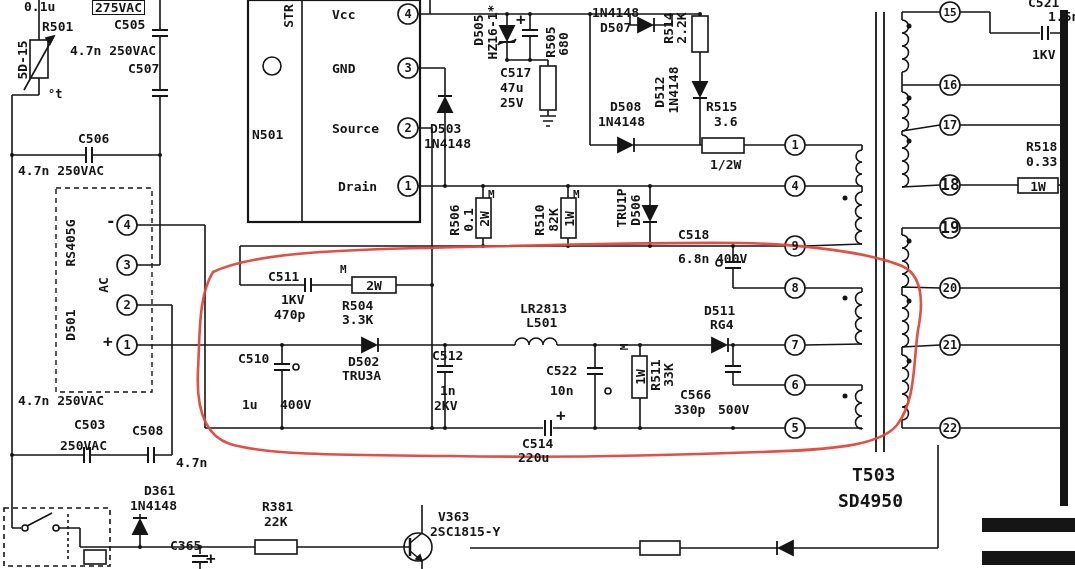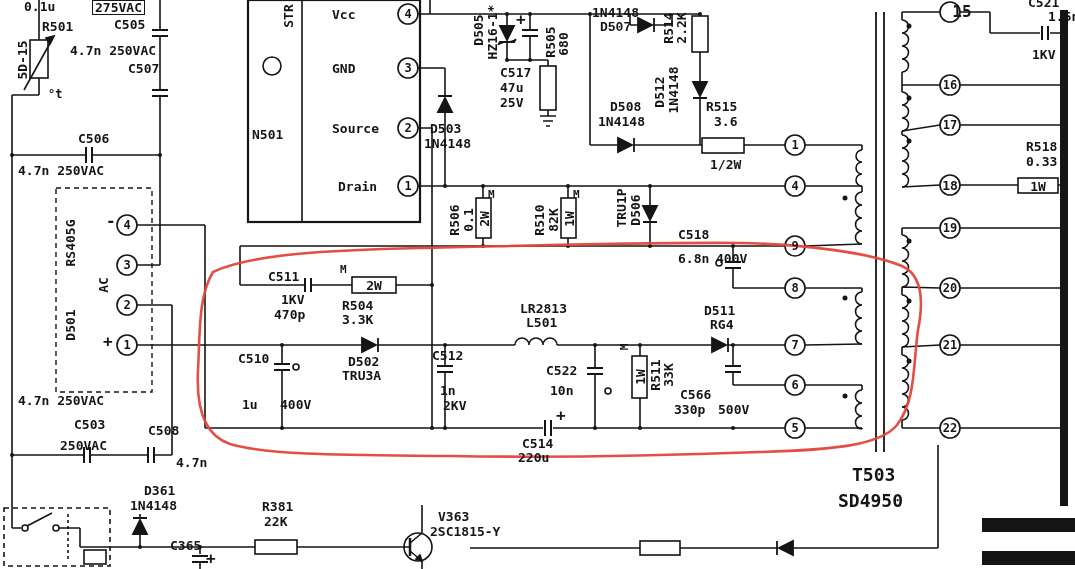--- a/index.html
+++ b/index.html
@@ -230,21 +230,21 @@
       <div class="lbl r" style="left: 103px; top: 285px;">AC</div>
       <div class="lbl" style="left: 106px; top: 213px; font-size: 16px;">-</div>
       <div class="lbl" style="left: 103px; top: 334px; font-size: 16px;">+</div>
       <div class="lbl c" style="left: 127px; top: 225px; font-size: 12px;">4</div>
       <div class="lbl c" style="left: 127px; top: 265px; font-size: 12px;">3</div>
       <div class="lbl c" style="left: 127px; top: 305px; font-size: 12px;">2</div>
       <div class="lbl c" style="left: 127px; top: 345px; font-size: 12px;">1</div>
       <div class="lbl" style="left: 18px; top: 394px;">4.7n 250VAC</div>
       <div class="lbl" style="left: 74px; top: 418px;">C503</div>
       <div class="lbl" style="left: 60px; top: 439px;">250VAC</div>
-      <div class="lbl" style="left: 148px; top: 424px; text-align: center;">C508</div>
+      <div class="lbl" style="left: 132px; top: 424px; text-align: center;">C508</div>
       <div class="lbl" style="left: 176px; top: 456px;">4.7n</div>
       <div class="lbl" style="left: 144px; top: 484px;">D361</div>
       <div class="lbl" style="left: 130px; top: 499px;">1N4148</div>
       <div class="lbl" style="left: 170px; top: 539px;">C365</div>
       <div class="lbl" style="left: 206px; top: 551px; font-size: 16px;">+</div>
       <div class="lbl r" style="left: 288px; top: 16px;">STR</div>
       <div class="lbl" style="left: 252px; top: 128px;">N501</div>
       <div class="lbl" style="left: 332px; top: 8px;">Vcc</div>
       <div class="lbl" style="left: 332px; top: 62px;">GND</div>
       <div class="lbl" style="left: 332px; top: 122px;">Source</div>
@@ -255,21 +255,21 @@
       <div class="lbl c" style="left: 408px; top: 186px; font-size: 12px;">1</div>
       <div class="lbl r" style="left: 478px; top: 30px;">D505</div>
       <div class="lbl r" style="left: 492px; top: 32px;">HZ16-1*</div>
       <div class="lbl" style="left: 516px; top: 12px; font-size: 16px;">+</div>
       <div class="lbl" style="left: 500px; top: 66px;">C517</div>
       <div class="lbl" style="left: 500px; top: 81px;">47u</div>
       <div class="lbl" style="left: 500px; top: 96px;">25V</div>
       <div class="lbl r" style="left: 550px; top: 42px;">R505</div>
       <div class="lbl r" style="left: 563px; top: 44px;">680</div>
       <div class="lbl" style="left: 592px; top: 6px;">1N4148</div>
-      <div class="lbl" style="left: 600px; top: 21px; font-family: Liberation Mono, monospace;">D507</div>
+      <div class="lbl" style="left: 600px; top: 21px;">D507</div>
       <div class="lbl r" style="left: 668px; top: 28px;">R514</div>
       <div class="lbl r" style="left: 681px; top: 28px;">2.2K</div>
       <div class="lbl r" style="left: 659px; top: 92px;">D512</div>
       <div class="lbl r" style="left: 673px; top: 90px;">1N4148</div>
       <div class="lbl" style="left: 610px; top: 100px;">D508</div>
       <div class="lbl" style="left: 598px; top: 115px;">1N4148</div>
       <div class="lbl" style="left: 706px; top: 100px;">R515</div>
       <div class="lbl" style="left: 714px; top: 115px;">3.6</div>
       <div class="lbl" style="left: 710px; top: 158px;">1/2W</div>
       <div class="lbl" style="left: 430px; top: 122px;">D503</div>
@@ -294,21 +294,21 @@
       <div class="lbl c" style="left: 374px; top: 285px;">2W</div>
       <div class="lbl" style="left: 342px; top: 299px;">R504</div>
       <div class="lbl" style="left: 342px; top: 313px;">3.3K</div>
       <div class="lbl" style="left: 348px; top: 355px;">D502</div>
       <div class="lbl" style="left: 342px; top: 369px;">TRU3A</div>
       <div class="lbl" style="left: 238px; top: 352px;">C510</div>
       <div class="lbl" style="left: 242px; top: 398px;">1u</div>
       <div class="lbl" style="left: 280px; top: 398px;">400V</div>
       <div class="lbl" style="left: 432px; top: 349px;">C512</div>
       <div class="lbl" style="left: 440px; top: 384px;">1n</div>
-      <div class="lbl" style="left: 443px; top: 399px;">2KV</div>
+      <div class="lbl" style="left: 434px; top: 399px;">2KV</div>
       <div class="lbl" style="left: 520px; top: 302px;">LR2813</div>
       <div class="lbl" style="left: 526px; top: 316px;">L501</div>
       <div class="lbl" style="left: 546px; top: 364px;">C522</div>
       <div class="lbl" style="left: 550px; top: 384px;">10n</div>
       <div class="lbl r" style="left: 624px; top: 347px; font-size: 11px;">M</div>
       <div class="lbl r" style="left: 640px; top: 377px;">1W</div>
       <div class="lbl r" style="left: 655px; top: 375px;">R511</div>
       <div class="lbl r" style="left: 668px; top: 375px;">33K</div>
       <div class="lbl" style="left: 704px; top: 304px;">D511</div>
       <div class="lbl" style="left: 710px; top: 318px;">RG4</div>
@@ -318,25 +318,25 @@
       <div class="lbl" style="left: 556px; top: 408px; font-size: 16px;">+</div>
       <div class="lbl" style="left: 522px; top: 437px;">C514</div>
       <div class="lbl" style="left: 518px; top: 451px;">220u</div>
       <div class="lbl c" style="left: 795px; top: 145px; font-size: 12px;">1</div>
       <div class="lbl c" style="left: 795px; top: 186px; font-size: 12px;">4</div>
       <div class="lbl c" style="left: 795px; top: 246px; font-size: 12px;">9</div>
       <div class="lbl c" style="left: 795px; top: 288px; font-size: 12px;">8</div>
       <div class="lbl c" style="left: 795px; top: 345px; font-size: 12px;">7</div>
       <div class="lbl c" style="left: 795px; top: 385px; font-size: 12px;">6</div>
       <div class="lbl c" style="left: 795px; top: 428px; font-size: 12px;">5</div>
-      <div class="lbl c" style="left: 950px; top: 12px; font-size: 16px; margin-left: 12px;">15</div>
+      <div class="lbl c" style="left: 950px; top: 12px; font-size: 11px;">15</div>
       <div class="lbl c" style="left: 950px; top: 85px; font-size: 12px;">16</div>
       <div class="lbl c" style="left: 950px; top: 125px; font-size: 12px;">17</div>
-      <div class="lbl c" style="left: 950px; top: 185px; font-size: 13px;">18</div>
-      <div class="lbl c" style="left: 950px; top: 228px; font-size: 12px;">19</div>
+      <div class="lbl c" style="left: 950px; top: 185px; font-size: 16px;">18</div>
+      <div class="lbl c" style="left: 950px; top: 228px; font-size: 16px;">19</div>
       <div class="lbl c" style="left: 950px; top: 288px; font-size: 12px;">20</div>
       <div class="lbl c" style="left: 950px; top: 345px; font-size: 12px;">21</div>
       <div class="lbl c" style="left: 950px; top: 428px; font-size: 12px;">22</div>
       <div class="lbl" style="left: 852px; top: 466px; font-size: 18px;">T503</div>
       <div class="lbl" style="left: 838px; top: 492px; font-size: 18px;">SD4950</div>
       <div class="lbl" style="left: 1028px; top: -4px;">C521</div>
       <div class="lbl" style="left: 1028px; top: 10px; margin-left: 20px;">1.5n</div>
       <div class="lbl" style="left: 1032px; top: 48px;">1KV</div>
       <div class="lbl" style="left: 1026px; top: 140px;">R518</div>
       <div class="lbl" style="left: 1026px; top: 155px;">0.33</div>

